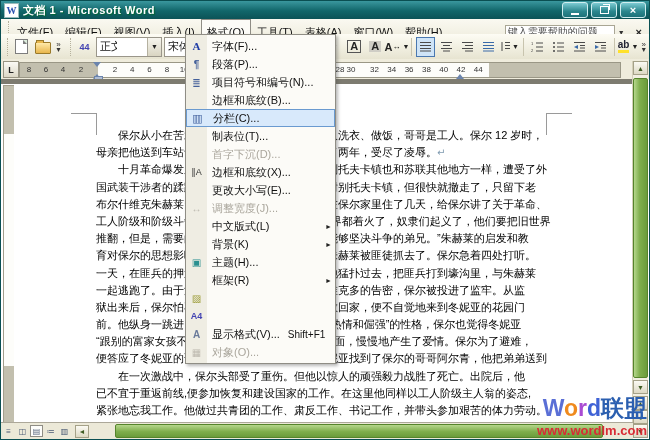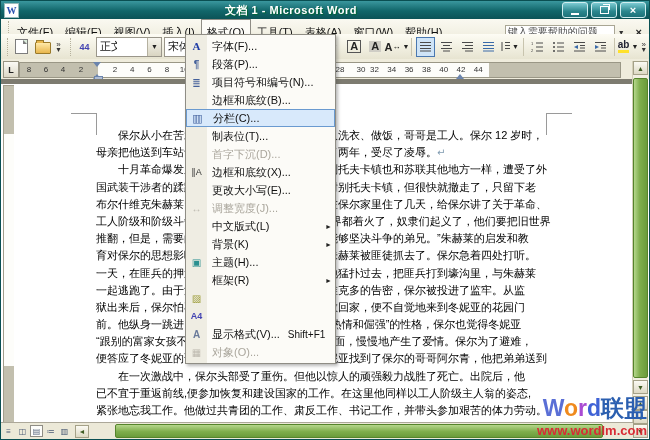--- a/index.html
+++ b/index.html
@@ -3,21 +3,21 @@
 <meta charset="utf-8">
 <style>
   html,body{margin:0;padding:0;background:#555;}
   #win{position:relative;width:650px;height:440px;overflow:hidden;background:#fff;
        font-family:"Liberation Sans","DejaVu Sans",sans-serif;border:1px solid #0a4f52;box-sizing:border-box;}
   
   .titlebar{position:absolute;left:0;top:0;right:0;height:18px;
     background:linear-gradient(#3a979e,#11666a 55%,#0b5357);display:flex;align-items:center;color:#fff;}
   .appicon{width:13px;height:13px;background:#fff;margin:0 4px 0 3px;border:1px solid #9bb;
     display:flex;align-items:center;justify-content:center;font:bold 10px "Liberation Serif",serif;color:#2b51b0;}
-  .wtitle{flex:1;text-align:center;font-size:11px;font-weight:bold;text-shadow:1px 1px 1px #063;letter-spacing:.5px;}
+  .wtitle{flex:1;text-align:left;font-size:11px;font-weight:bold;text-shadow:1px 1px 1px #063;letter-spacing:.5px;}
   .winbtns{display:flex;margin-right:3px;}
   .wbtn{width:24px;height:14px;margin-left:3px;border-radius:3px;border:1px solid #cfeef0;
     background:linear-gradient(#7ccbd3,#2a868d 60%,#1c7279);display:flex;align-items:center;justify-content:center;}
   .glyph-min{width:8px;height:2px;background:#fff;margin-top:7px;}
   .glyph-rest{width:7px;height:6px;border:1px solid #fff;position:relative;}
   .glyph-rest:after{content:"";position:absolute;left:2px;top:-3px;width:6px;height:5px;border:1px solid #fff;border-bottom:none;border-left:none;}
   .glyph-x{color:#fff;font-size:11px;font-weight:bold;line-height:10px;}
   
   .menubar{position:absolute;left:0;top:18px;right:0;height:26px;background:linear-gradient(#faf9f1,#ece9d8);
     display:flex;align-items:stretch;font-size:11px;color:#111;}
@@ -303,21 +303,21 @@
           <span class="rnum" style="left: 164.2px;">10</span>
           <span class="rnum" style="left: 181.5px;">12</span>
           <span class="rnum" style="left: 198.8px;">14</span>
           <span class="rnum" style="left: 216.1px;">16</span>
           <span class="rnum" style="left: 233.4px;">18</span>
           <span class="rnum" style="left: 250.7px;">20</span>
           <span class="rnum" style="left: 268px;">22</span>
           <span class="rnum" style="left: 285.3px;">24</span>
           <span class="rnum" style="left: 302.6px;">26</span>
           <span class="rnum" style="left: 319.9px;">28</span>
-          <span class="rnum" style="left: 341px;">30</span>
+          <span class="rnum" style="left: 331px;">30</span>
           <span class="rnum" style="left: 354.5px;">32</span>
           <span class="rnum" style="left: 371.8px;">34</span>
           <span class="rnum" style="left: 389.1px;">36</span>
           <span class="rnum" style="left: 406.4px;">38</span>
           <span class="rnum" style="left: 423.7px;">40</span>
           <span class="rnum" style="left: 441px;">42</span>
           <span class="rnum" style="left: 458.3px;">44</span>
         </div>
       <div class="ind-first"></div>
       <div class="ind-hang"></div>

